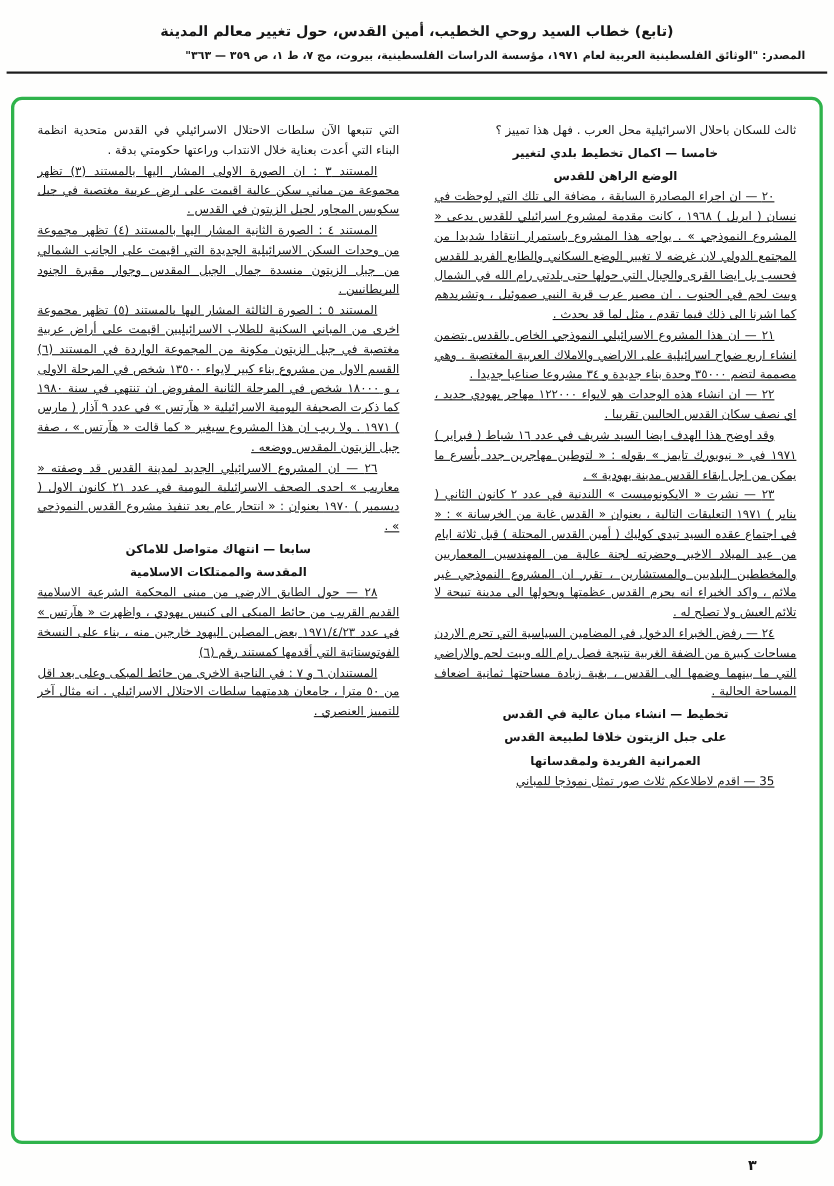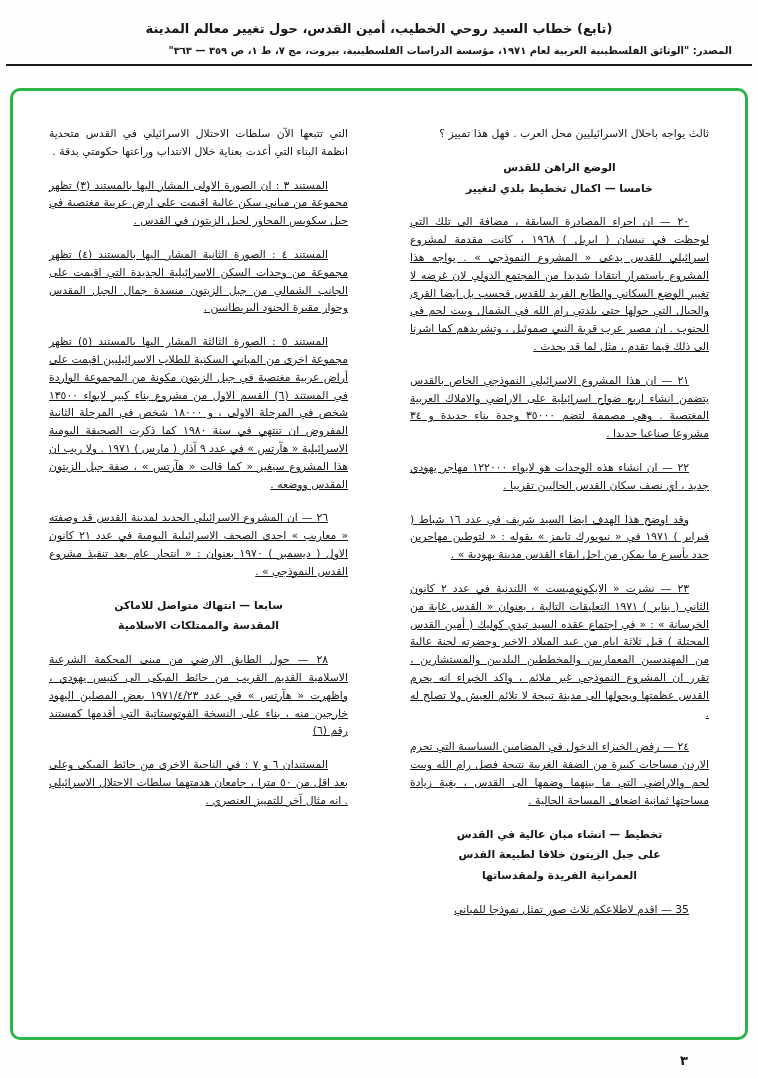--- a/index.html
+++ b/index.html
@@ -4,21 +4,21 @@
 <style>
   * { box-sizing: border-box; margin: 0; padding: 0; }
   html, body { width: 758px; height: 1078px; }
   body {
     background: #fefefdff;
     font-family: "DejaVu Sans", sans-serif;
     color: #161616;
     position: relative;
     overflow: hidden;
   }
-  .header { text-align: center; padding-top: 9px; direction: rtl; margin-top: 12px; }
+  .header { text-align: center; padding-top: 22px; direction: rtl; }
   .title { font-size: 13px; font-weight: bold; }
   .source {
     font-size: 10px; font-weight: bold;
     margin-top: 9px; padding: 0 26px;
     text-align: right; direction: rtl;
   }
   .divider {
     border: none; border-top: 2px solid #1b1b1b;
     margin: 8px 6px 0 6px;
   }
@@ -31,21 +31,21 @@
     background: #ffffff;
   }
   .columns { display: flex; direction: rtl; gap: 30px; height: 100%; }
   .column {
     flex: 1 1 0;
     direction: rtl;
     text-align: justify;
     font-size: 10.8px;
     line-height: 17.8px;
   }
-  p.para { margin: 16px; }
+  p.para { margin: 1px; }
   p.body { text-indent: 20px; text-decoration: underline; }
   p.body-first { text-indent: 0; }
   p.heading {
     text-align: center; font-weight: bold; text-indent: 0;
     margin: 3px 0 1px;
   }
   .page-number {
     position: absolute; bottom: 10px; right: 70px;
     font-size: 13px; font-weight: bold;
   }
@@ -56,23 +56,23 @@
 <div class="header">
   <div class="title">(تابع) خطاب السيد روحي الخطيب، أمين القدس، حول تغيير معالم المدينة</div>
   <div class="source">المصدر: "الوثائق الفلسطينية العربية لعام ١٩٧١، مؤسسة الدراسات الفلسطينية، بيروت، مج ٧، ط ١، ص ٣٥٩ — ٣٦٣"</div>
 </div>
 
 <hr class="divider">
 
 <div class="frame" id="content-frame" style="border-color: rgb(47, 179, 75);">
   <div class="columns">
     <div class="column" id="col-right">
-        <p class="para body-first">ثالث يواجه باحلال الاسرائيليين محل العرب . فهل هذا تمييز ؟</p>
+        <p class="para body-first">ثالث للسكان باحلال الاسرائيلية محل العرب . فهل هذا تمييز ؟</p>
+        <p class="para heading">خامسا — اكمال تخطيط بلدي لتغيير</p>
         <p class="para heading">الوضع الراهن للقدس</p>
-        <p class="para heading">خامسا — اكمال تخطيط بلدي لتغيير</p>
         <p class="para body">٢٠ — ان اجراء المصادرة السابقة ، مضافة الى تلك التي لوحظت في نيسان ( ابريل ) ١٩٦٨ ، كانت مقدمة لمشروع اسرائيلي للقدس يدعى « المشروع النموذجي » . يواجه هذا المشروع باستمرار انتقادا شديدا من المجتمع الدولي لان غرضه لا تغيير الوضع السكاني والطابع الفريد للقدس فحسب بل ايضا القرى والجبال التي حولها حتى بلدتي رام الله في الشمال وبيت لحم في الجنوب . ان مصير عرب قرية النبي صموئيل ، وتشريدهم كما اشرنا الى ذلك فيما تقدم ، مثل لما قد يحدث .</p>
         <p class="para body">٢١ — ان هذا المشروع الاسرائيلي النموذجي الخاص بالقدس يتضمن انشاء اربع ضواح اسرائيلية على الاراضي والاملاك العربية المغتصبة . وهي مصممة لتضم ٣٥٠٠٠ وحدة بناء جديدة و ٣٤ مشروعا صناعيا جديدا .</p>
         <p class="para body">٢٢ — ان انشاء هذه الوحدات هو لايواء ١٢٢٠٠٠ مهاجر يهودي جديد ، اي نصف سكان القدس الحاليين تقريبا .</p>
         <p class="para body">وقد اوضح هذا الهدف ايضا السيد شريف في عدد ١٦ شباط ( فبراير ) ١٩٧١ في « نيويورك تايمز » بقوله : « لتوطين مهاجرين جدد بأسرع ما يمكن من اجل ابقاء القدس مدينة يهودية » .</p>
         <p class="para body">٢٣ — نشرت « الايكونوميست » اللندنية في عدد ٢ كانون الثاني ( يناير ) ١٩٧١ التعليقات التالية ، بعنوان « القدس غابة من الخرسانة » : « في اجتماع عقده السيد تيدي كوليك ( أمين القدس المحتلة ) قبل ثلاثة ايام من عيد الميلاد الاخير وحضرته لجنة عالية من المهندسين المعماريين والمخططين البلديين والمستشارين ، تقرر ان المشروع النموذجي غير ملائم ، واكد الخبراء انه يحرم القدس عظمتها ويحولها الى مدينة تبيحة لا تلائم العيش ولا تصلح له .</p>
         <p class="para body">٢٤ — رفض الخبراء الدخول في المضامين السياسية التي تحرم الاردن مساحات كبيرة من الضفة الغربية نتيجة فصل رام الله وبيت لحم والاراضي التي ما بينهما وضمها الى القدس ، بغية زيادة مساحتها ثمانية اضعاف المساحة الحالية .</p>
         <p class="para heading">تخطيط — انشاء مبان عالية في القدس</p>
         <p class="para heading">على جبل الزيتون خلافا لطبيعة القدس</p>
         <p class="para heading">العمرانية الفريدة ولمقدساتها</p>
         <p class="para body">35 — اقدم لاطلاعكم ثلاث صور تمثل نموذجا للمباني</p>

